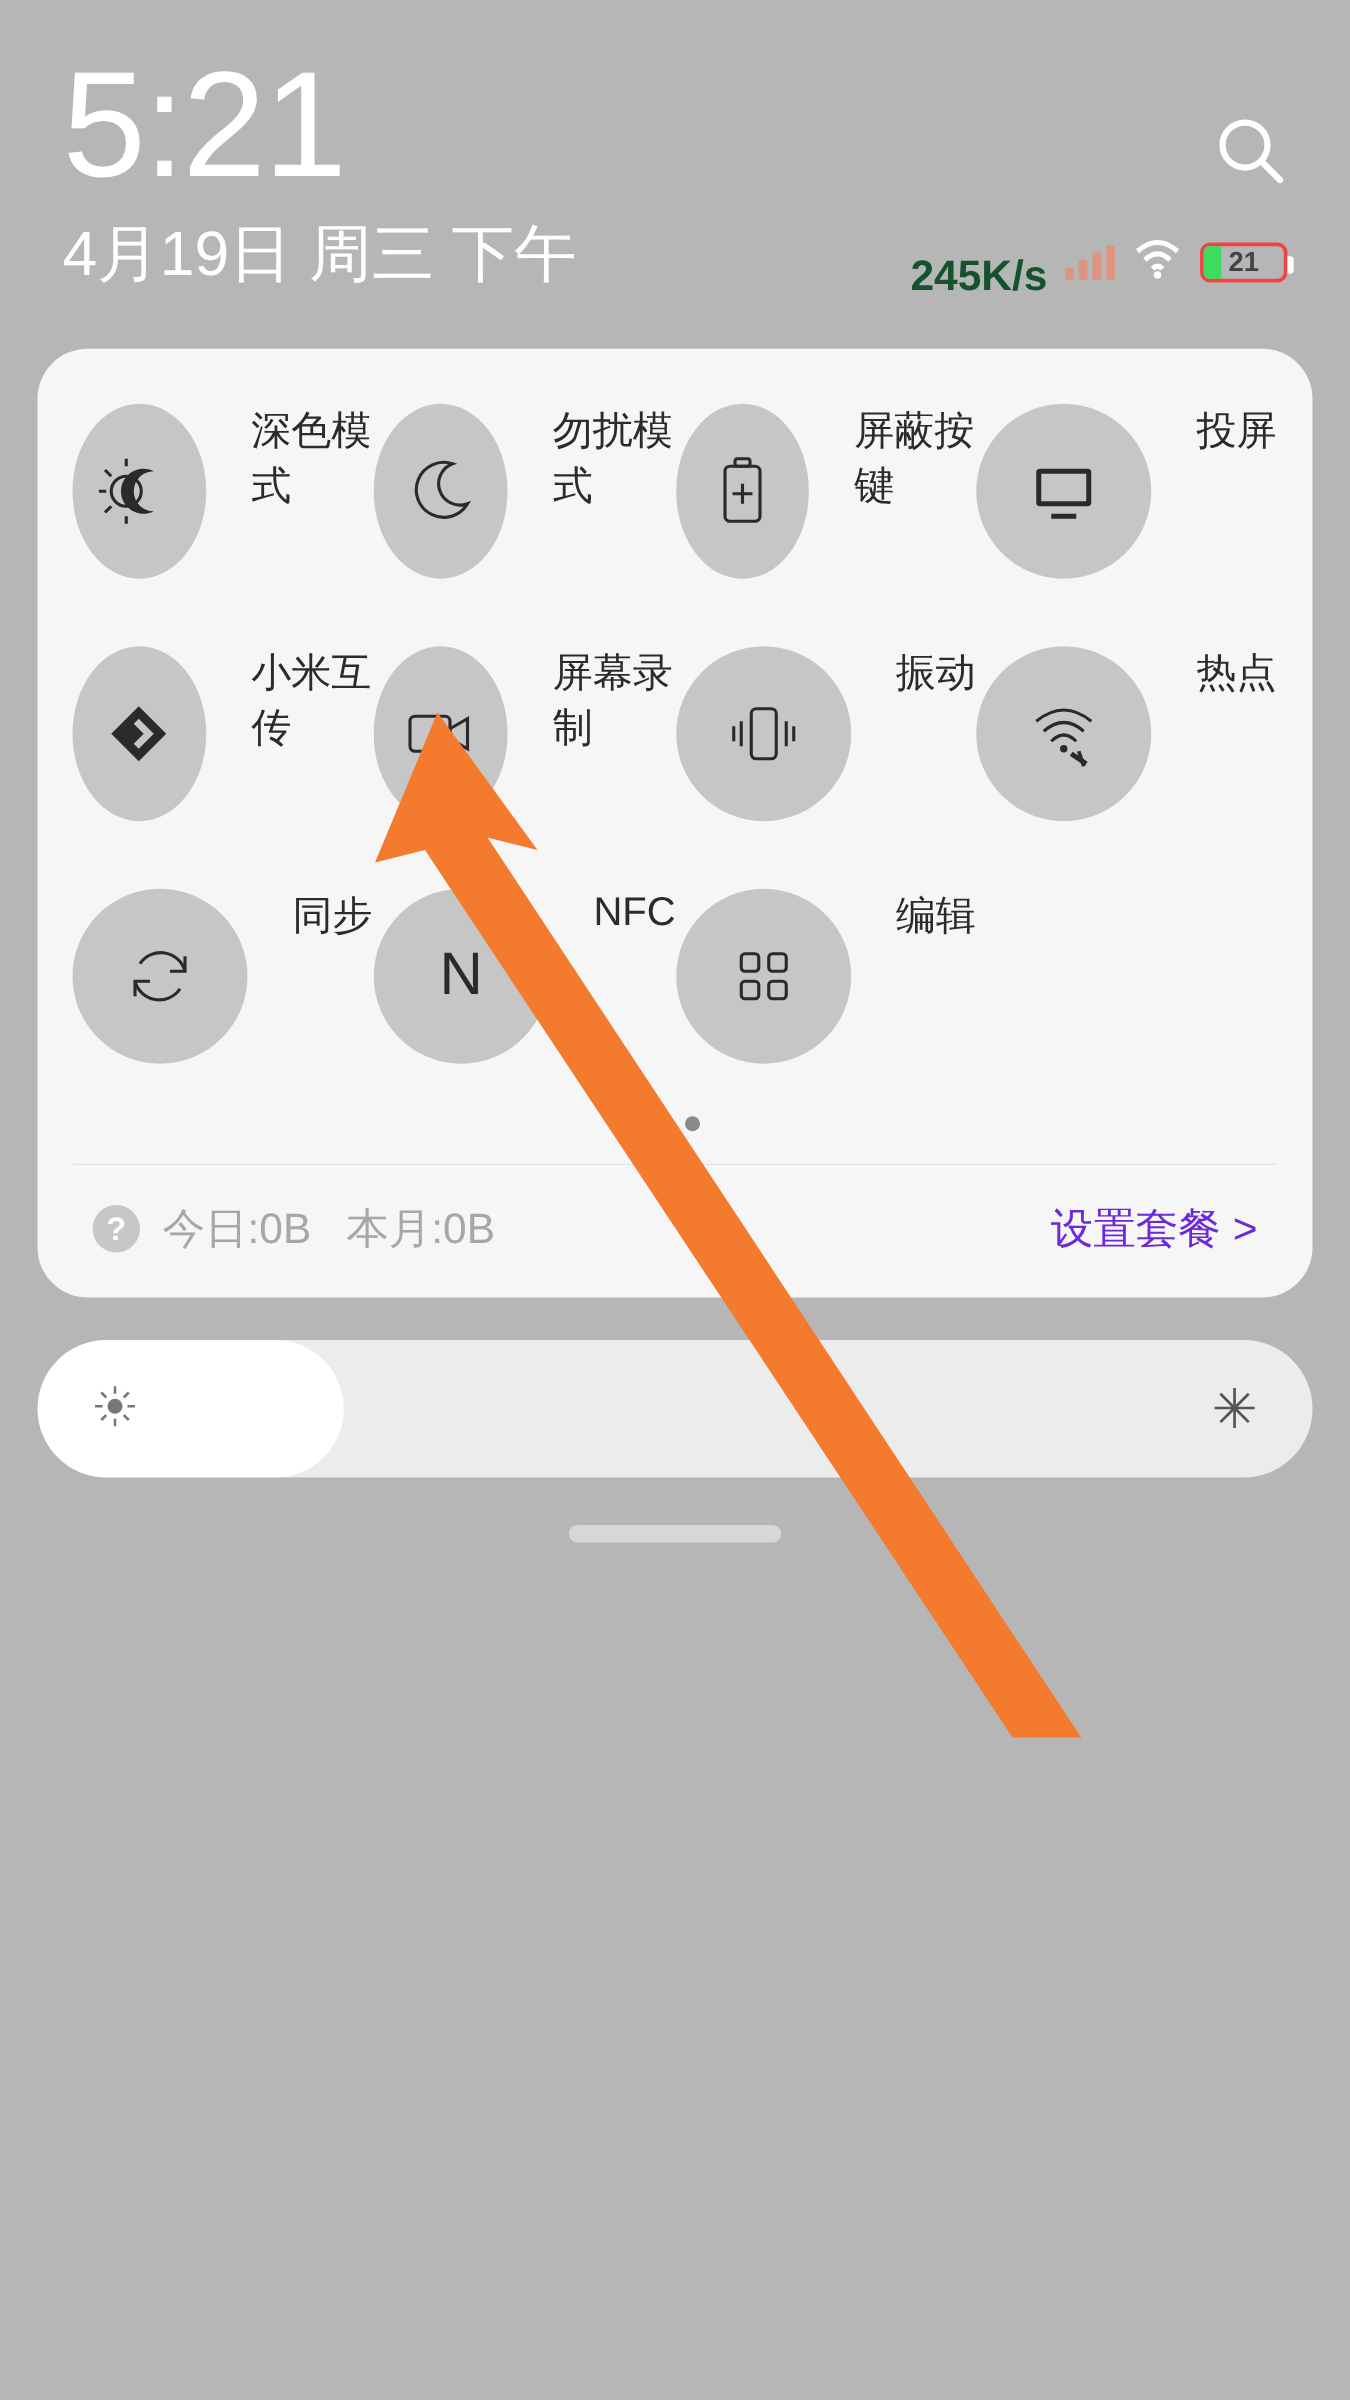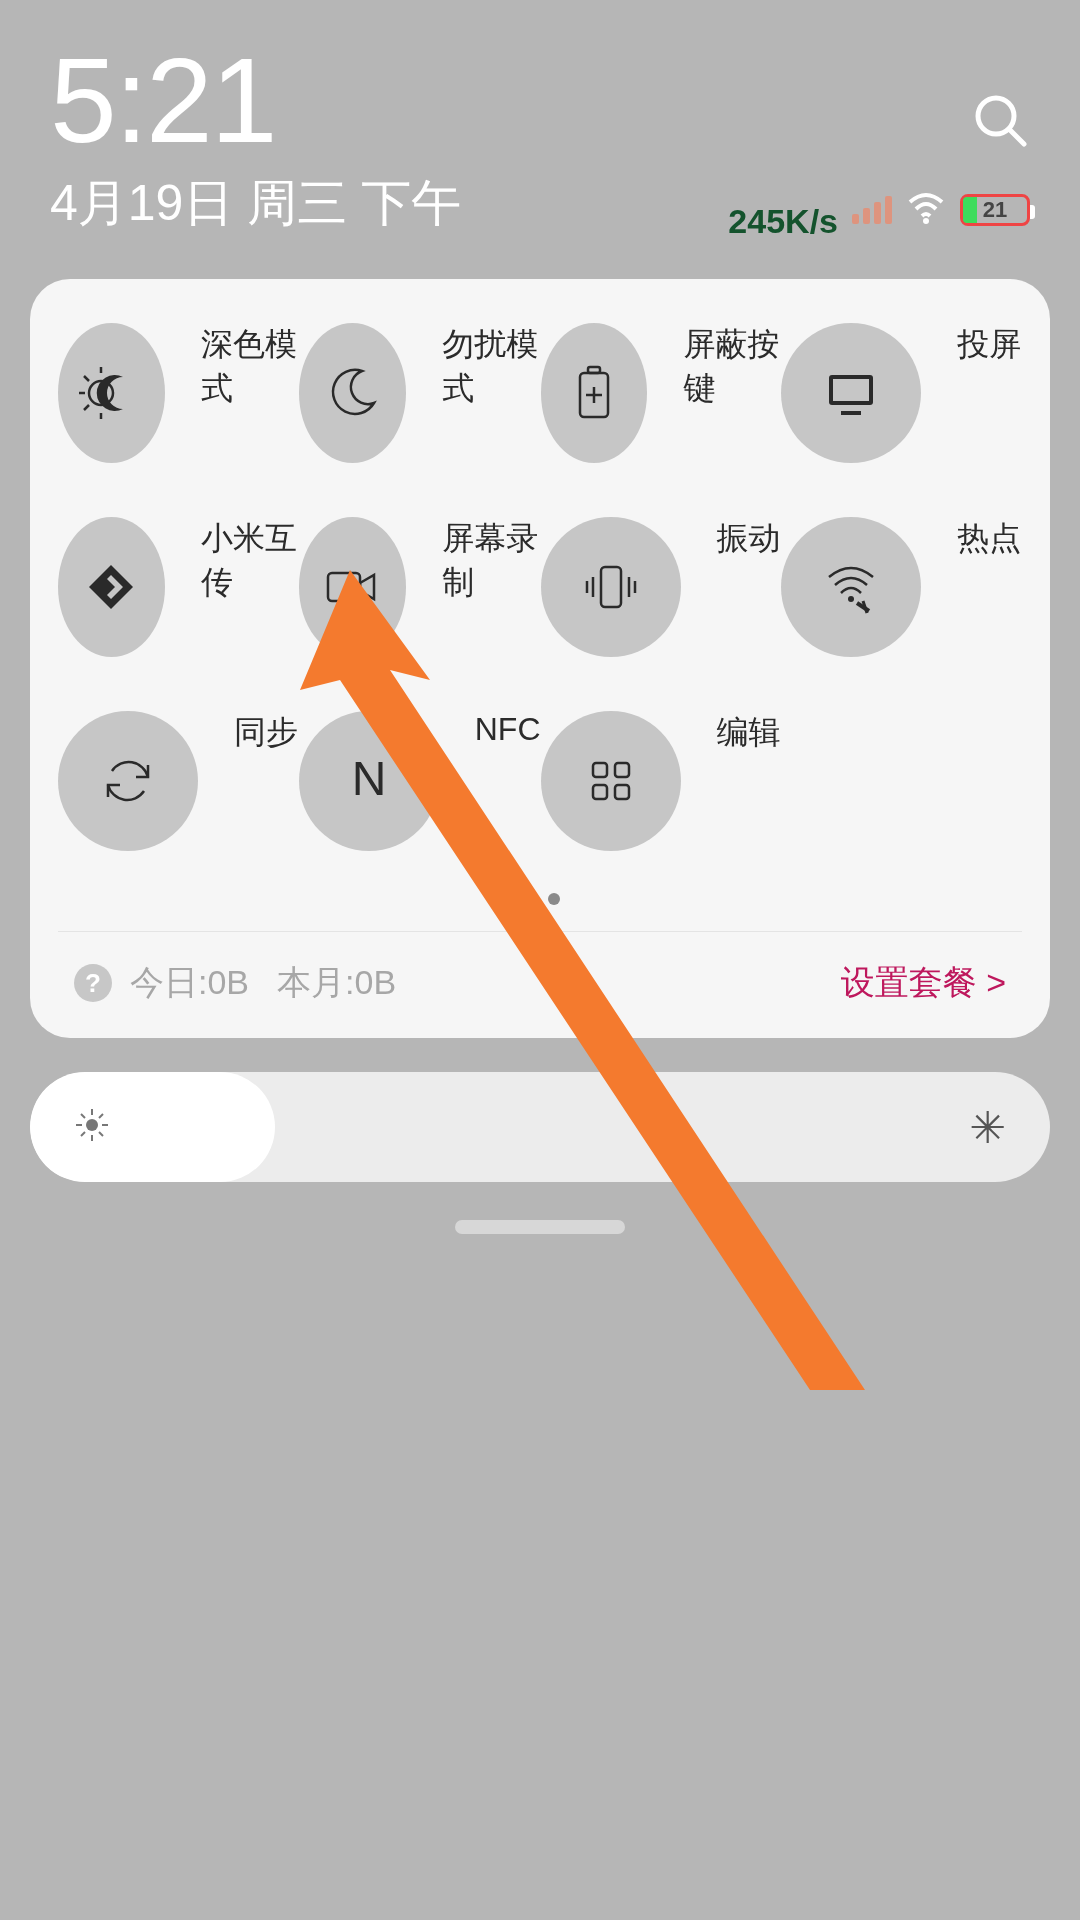--- a/index.html
+++ b/index.html
@@ -32,21 +32,21 @@
   .toggle-circle svg { width:64px; height:64px; stroke:#2a2a2a; stroke-width:2.5; fill:none; }
   .toggle-label { font-size:32px; color:#2b2b2b; }
 
   .pager { display:flex; justify-content:center; gap:16px; margin:42px 0 26px 0; }
   .pager span { width:12px; height:12px; border-radius:50%; background:#d0d0d0; }
   .pager span.active { background:#8a8a8a; }
 
   .data-row { border-top:1px solid #e4e4e4; padding:28px 16px 32px 16px; display:flex; align-items:center; font-size:34px; color:#a7a7a7; }
   .data-help { width:38px; height:38px; border-radius:50%; background:#c7c7c7; color:#fff; display:flex; align-items:center; justify-content:center; font-size:26px; font-weight:600; margin-right:18px; }
   .data-today { margin-right:28px; }
-  .data-plan { margin-left:auto; color:#be185d; }
+  .data-plan { margin-left:auto; color:#6d28d9; }
 
   
   .brightness { margin:34px 30px 0 30px; height:110px; background:#ececec; border-radius:55px; display:flex; align-items:center; position:relative; overflow:hidden; }
   .brightness-fill { position:absolute; left:0; top:0; bottom:0; width:24%; background:#fff; border-radius:55px; }
   .sun { position:relative; z-index:1; color:#777; }
   .sun.small { margin-left:44px; }
   .sun.big { margin-left:auto; margin-right:44px; font-size:44px; color:#555; }
 
   
   .handle { width:170px; height:14px; background:#d7d7d7; border-radius:10px; margin:38px auto 0 auto; }

